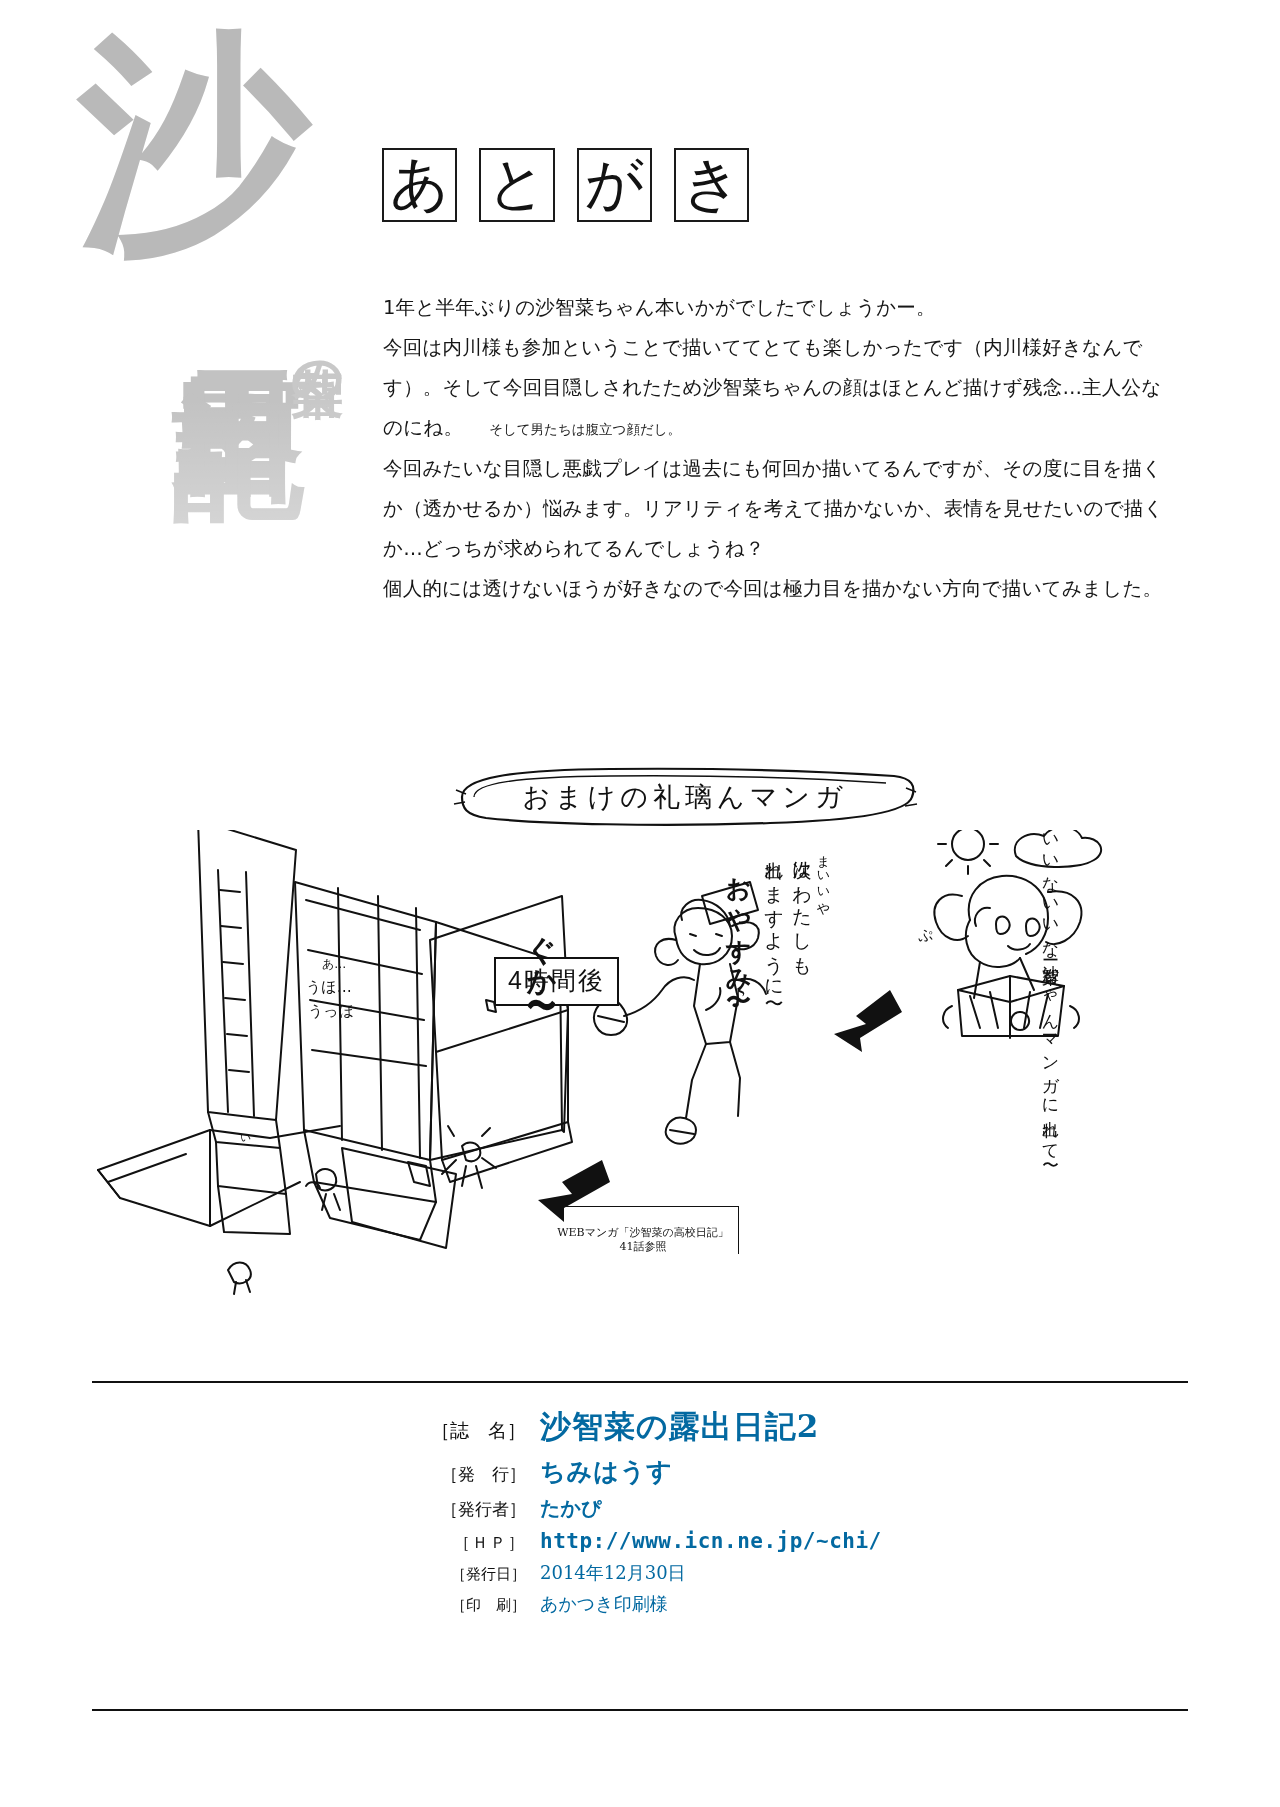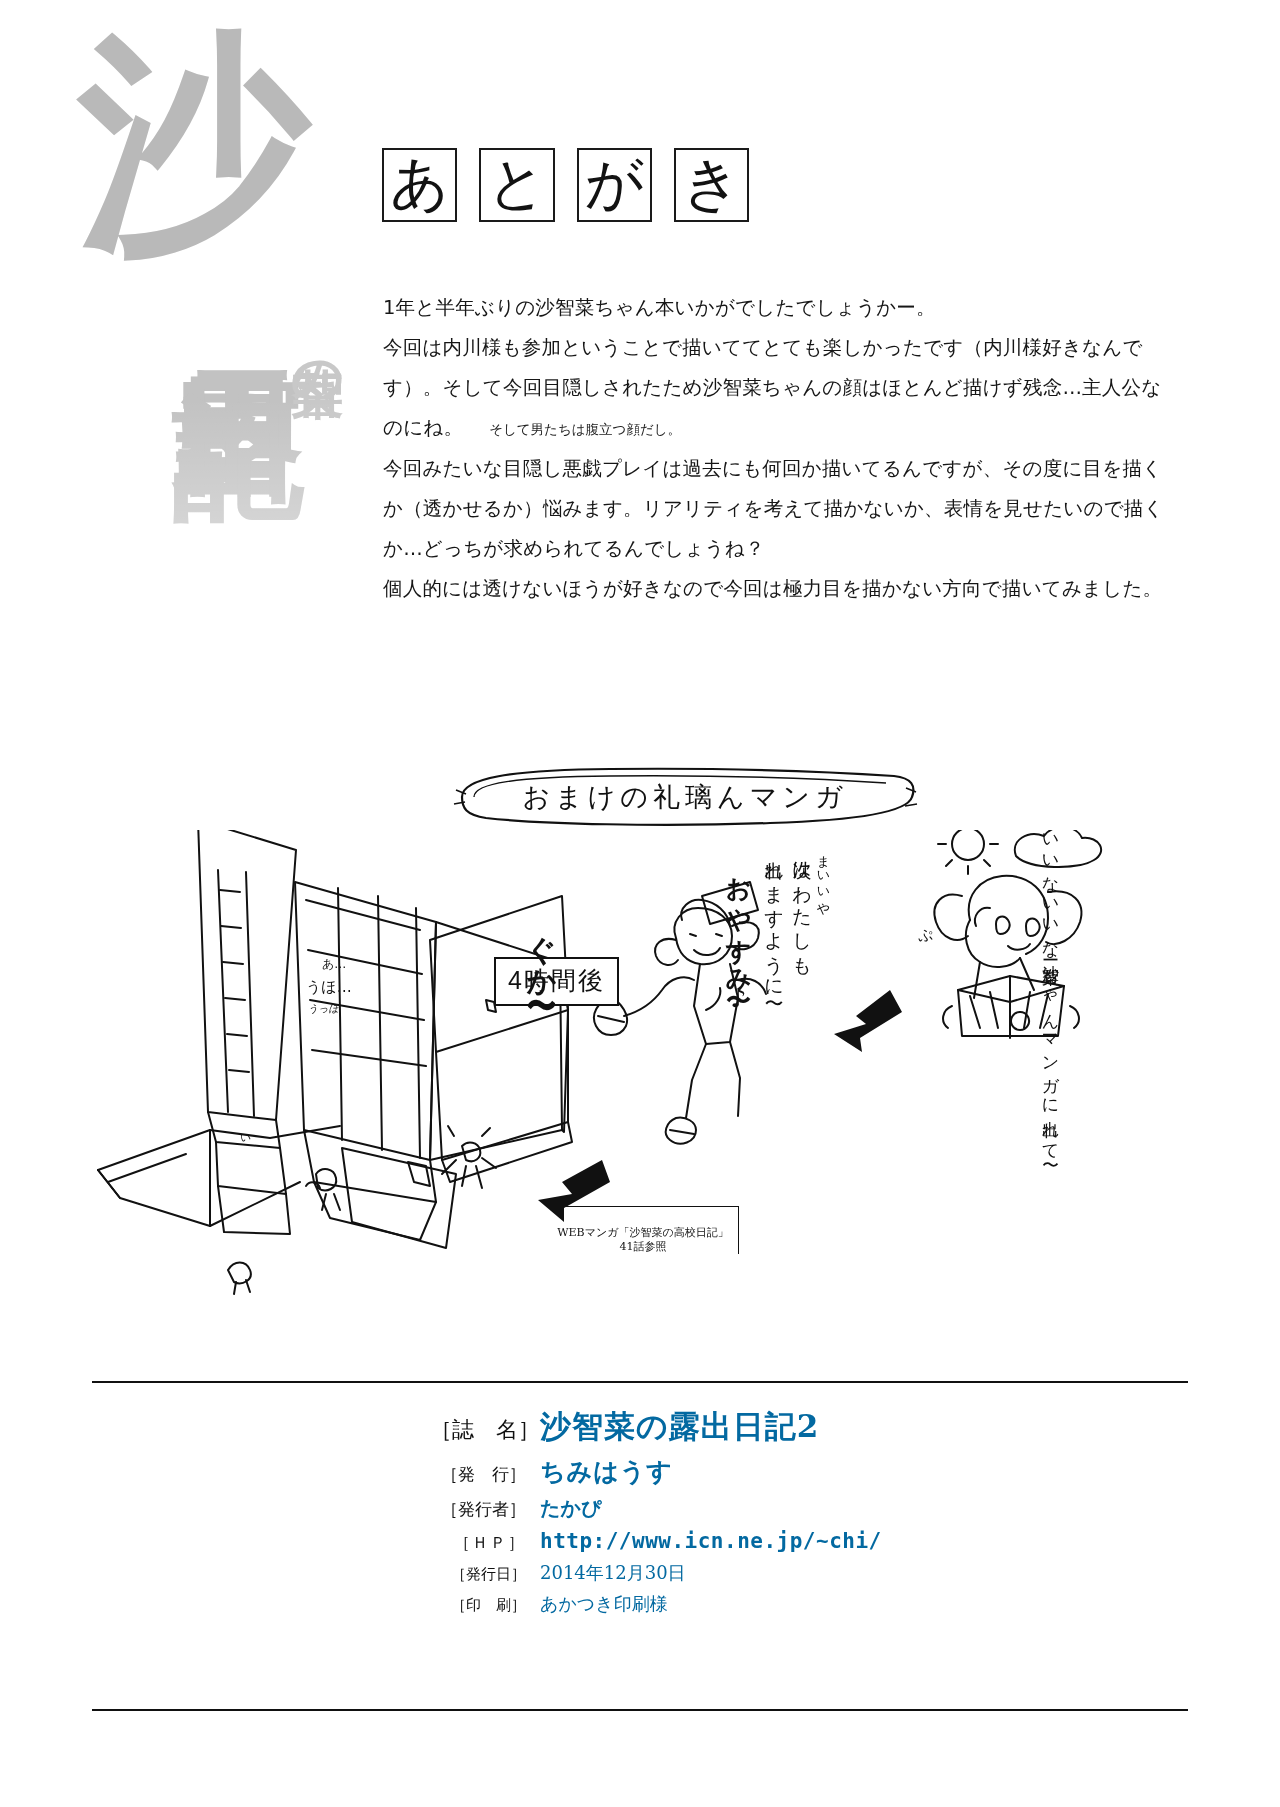--- a/index.html
+++ b/index.html
@@ -195,21 +195,21 @@
   .col-key {
     width: 96px;
     text-align: right;
     padding-right: 14px;
     font-size: 17px;
     color: #111;
     white-space: pre;
     flex: none;
   }
   .col-val { color: #0369a1; }
-  .r1 .col-key { font-size: 22px; }
+  .r1 .col-key { font-size: 19px; }
   .r1 .col-val { font-size: 31px; font-weight: 700; font-family: "DejaVu Serif", serif; letter-spacing: 1px; }
   .r2 .col-val { font-size: 25px; font-weight: 700; font-family: "DejaVu Serif", serif; letter-spacing: 1px; }
   .r3 .col-val { font-size: 20px; font-weight: 700; font-family: "DejaVu Serif", serif; }
   .r4 .col-key { font-size: 16px; letter-spacing: 2px; }
   .r4 .col-val { font-size: 21px; font-weight: 700; font-family: "DejaVu Sans Mono", monospace; letter-spacing: 0.5px; }
   .r5 .col-key { font-size: 15px; }
   .r5 .col-val { font-size: 18px; font-family: "DejaVu Serif", serif; }
   .r6 .col-key { font-size: 15px; }
   .r6 .col-val { font-size: 18px; font-family: "DejaVu Serif", serif; }
 </style>
@@ -346,21 +346,21 @@
 
   <div class="lbl vert" style="left:724px; top:16px; font-size:13px; letter-spacing:1px;">まいいや</div>
   <div class="lbl vert" style="left:700px; top:16px; font-size:19px; letter-spacing:2px;">次はわたしも</div>
   <div class="lbl vert" style="left:672px; top:16px; font-size:19px; letter-spacing:2px;">出れますように〜</div>
   <div class="lbl vert" style="left:632px; top:30px; font-size:25px; font-weight:700; letter-spacing:2px;">おやすみ〜♪</div>
 
   <div class="lbl vert" style="left:432px; top:86px; font-size:29px; font-weight:700; letter-spacing:1px;">ぐか〜〜〜</div>
 
   <div class="lbl" style="left:232px; top:126px; font-size:12px;">あ…</div>
   <div class="lbl" style="left:216px; top:148px; font-size:15px;">うほ…</div>
-  <div class="lbl" style="left:218px; top:172px; font-size:10px;font-style:italic;">うっほ</div>
+  <div class="lbl" style="left:218px; top:172px; font-size:15px;">うっほ</div>
   <div class="lbl" style="left:150px; top:300px; font-size:11px;">い</div>
 
   <div class="ref-note">
     <div>WEBマンガ「沙智菜の高校日記」</div>
     <div>41話参照</div>
   </div>
 </div>
 
 <div class="rule" id="rule-top"></div>
 

